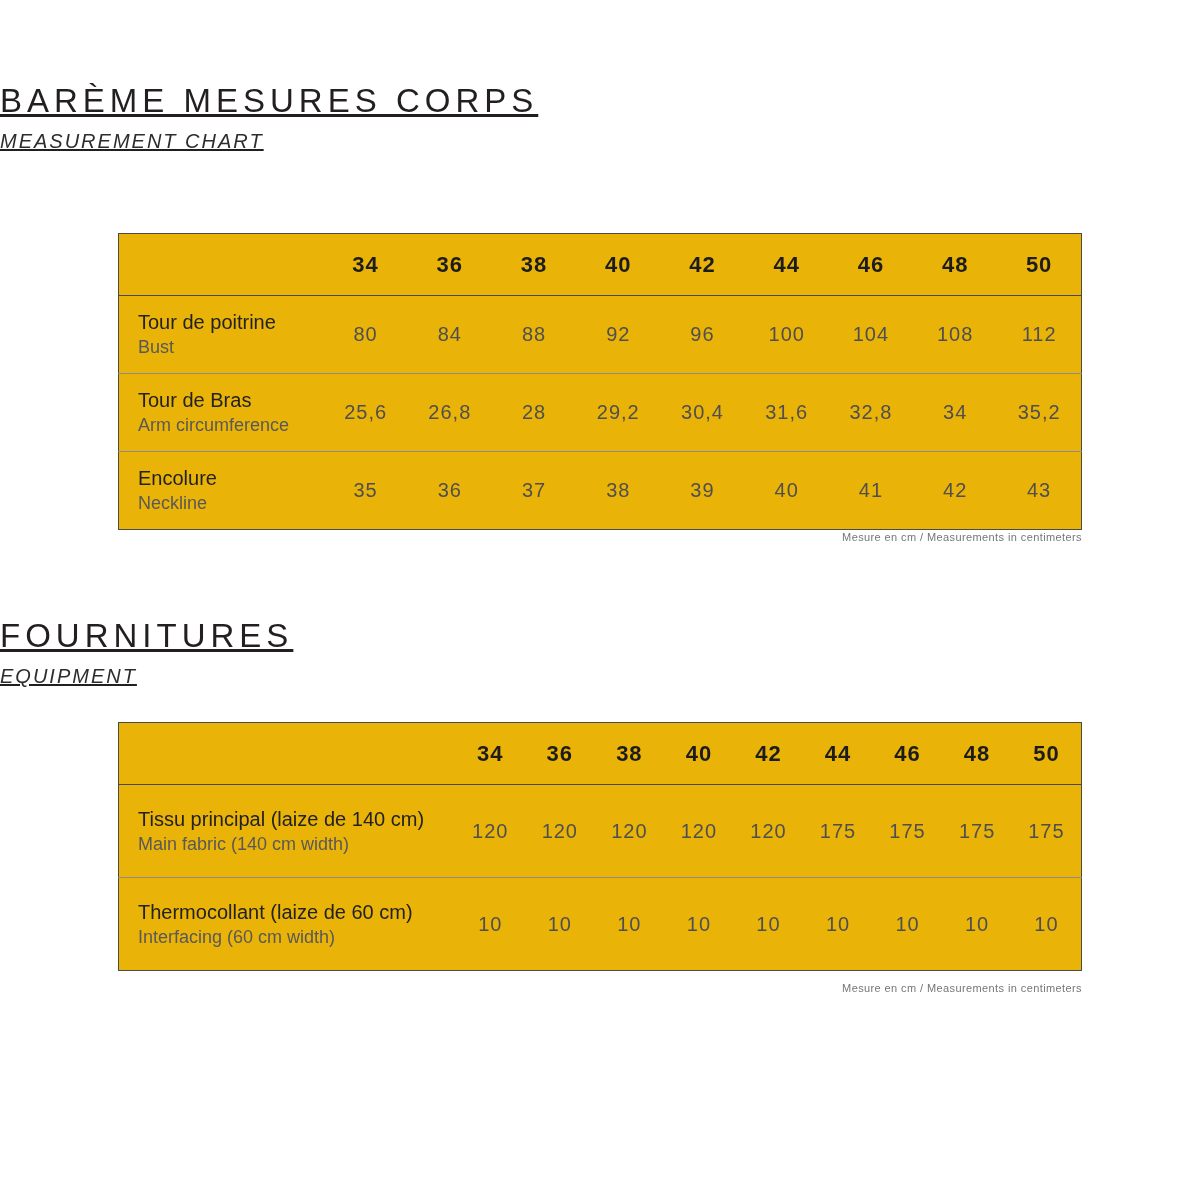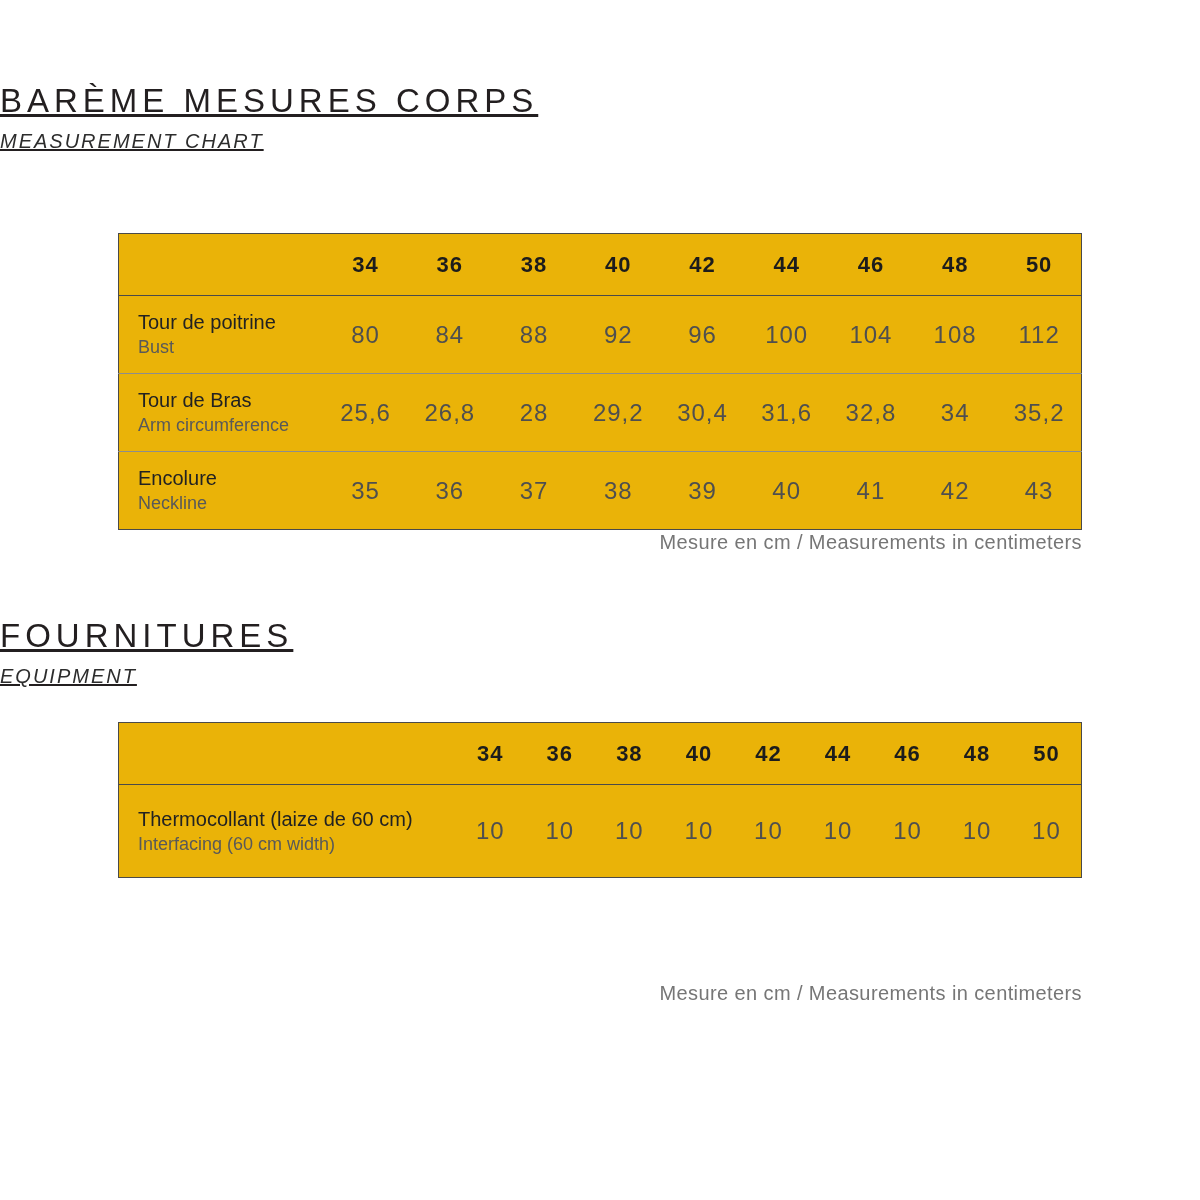--- a/index.html
+++ b/index.html
@@ -65,21 +65,21 @@
   .mtable tbody tr { border-bottom: 1px solid #8d8d8d; }
   .mtable tbody tr:last-child { border-bottom: none; }
   #table1 tbody td { height: 77px; }
   #table2 tbody td { height: 92px; }
   .mtable td {
     vertical-align: middle;
     padding: 0;
   }
   .mtable td.val {
     text-align: center;
-    font-size: 24px;
+    font-size: 20px;
     font-weight: 300;
     color: #4f4f4f;
     letter-spacing: 1px;
   }
   .mtable td.label-cell {
     text-align: left;
     padding-left: 19px;
     padding-right: 4px;
   }
   .lbl-fr {
@@ -91,21 +91,21 @@
     font-size: 18px;
     color: #595959;
     margin-top: 3px;
     line-height: 1.15;
   }
   .footnote {
     position: absolute;
     left: 118px;
     width: 964px;
     text-align: right;
-    font-size: 20px;
+    font-size: 11px;
     color: #767676;
     letter-spacing: 0.4px;
   }
   #footnote1 { top: 531px; }
   #footnote2 { top: 982px; }
 </style>
 </head>
 <body>
 
 <header class="sec-head" id="sec1-head">
@@ -201,20 +201,35 @@
         <th>42</th>
         <th>44</th>
         <th>46</th>
         <th>48</th>
         <th>50</th>
       </tr>
     </thead>
     <tbody>
       <tr>
         <td class="label-cell">
+          <div class="lbl-fr">Tissu principal (laize de 140 cm)</div>
+          <div class="lbl-en">Main fabric (140 cm width)</div>
+        </td>
+        <td class="val">120</td>
+        <td class="val">120</td>
+        <td class="val">120</td>
+        <td class="val">120</td>
+        <td class="val">120</td>
+        <td class="val">175</td>
+        <td class="val">175</td>
+        <td class="val">175</td>
+        <td class="val">175</td>
+      </tr>
+      <tr>
+        <td class="label-cell">
           <div class="lbl-fr">Thermocollant (laize de 60 cm)</div>
           <div class="lbl-en">Interfacing (60 cm width)</div>
         </td>
         <td class="val">10</td>
         <td class="val">10</td>
         <td class="val">10</td>
         <td class="val">10</td>
         <td class="val">10</td>
         <td class="val">10</td>
         <td class="val">10</td>

